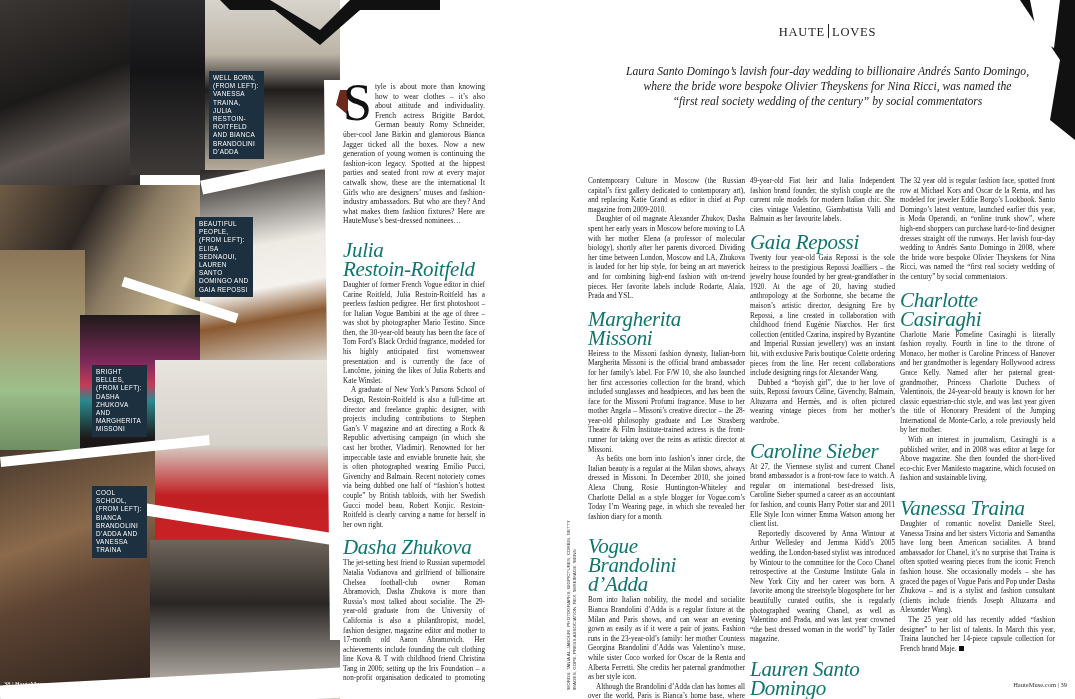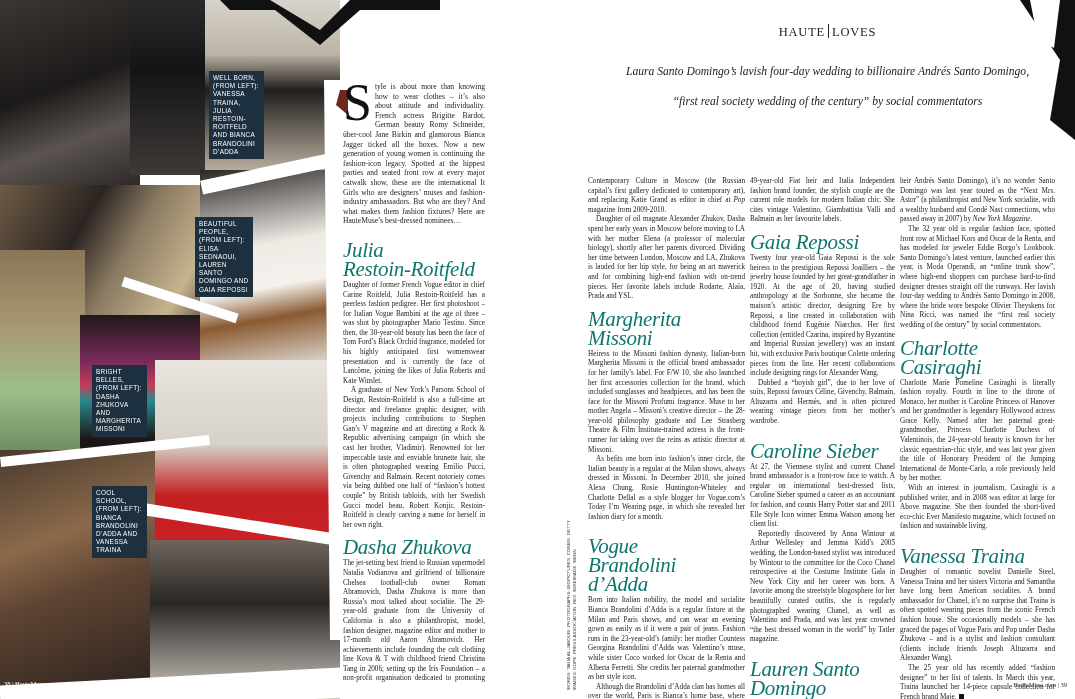--- a/index.html
+++ b/index.html
@@ -205,21 +205,21 @@
     <h2 class="name">Dasha Zhukova</h2>
     <p style="max-height:125px;overflow:hidden">The jet-setting best friend to Russian supermodel Natalia Vodianova and girlfriend of billionaire Chelsea football-club owner Roman Abramovich, Dasha Zhukova is more than Russia’s most talked about socialite. The 29-year-old graduate from the University of California is also a philanthropist, model, fashion designer, magazine editor and mother to 17-month old Aaron Abramovich. Her achievements include founding the cult clothing line Kova &amp; T with childhood friend Christina Tang in 2006; setting up the Iris Foundation – a non-profit organisation dedicated to promoting the understanding and development of contemporary culture; launching The Garage Center for Contemporary Culture in Moscow (the Russian capital’s first gallery dedicated to contemporary art), and replacing Katie Grand as editor in chief at Pop magazine from 2009-2010.</p>
   </div>
 
   <div class="page-header">
     <span>HAUTE</span><span class="sep"></span><span>LOVES</span>
   </div>
 
   <div class="standfirst">
     <span>Laura Santo Domingo’s lavish four-day wedding to billionaire Andrés Santo Domingo,</span><br>
-    <br>
+    <span>where the bride wore bespoke Olivier Theyskens for Nina Ricci, was named the</span><br>
     <span>“first real society wedding of the century” by social commentators</span>
   </div>
 
   <div class="col c2">
     <p style="text-indent:0">Contemporary Culture in Moscow (the Russian capital’s first gallery dedicated to contemporary art), and replacing Katie Grand as editor in chief at <i>Pop</i> magazine from 2009-2010.</p>
     <p>Daughter of oil magnate Alexander Zhukov, Dasha spent her early years in Moscow before moving to LA with her mother Elena (a professor of molecular biology), shortly after her parents divorced. Dividing her time between London, Moscow and LA, Zhukova is lauded for her hip style, for being an art maverick and for combining high-end fashion with on-trend pieces. Her favorite labels include Rodarte, Alaïa, Prada and YSL.</p>
     <div class="gap-s"></div>
     <h2 class="name"><span>Margherita</span><br><span>Missoni</span></h2>
     <p>Heiress to the Missoni fashion dynasty, Italian-born Margherita Missoni is the official brand ambassador for her family’s label. For F/W 10, she also launched her first accessories collection for the brand, which included sunglasses and headpieces, and has been the face for the Missoni Profumi fragrance. Muse to her mother Angela – Missoni’s creative director – the 28-year-old philosophy graduate and Lee Strasberg Theatre &amp; Film Institute-trained actress is the front-runner for taking over the reins as artistic director at Missoni.</p>
     <p>As befits one born into fashion’s inner circle, the Italian beauty is a regular at the Milan shows, always dressed in Missoni. In December 2010, she joined Alexa Chung, Rosie Huntington-Whiteley and Charlotte Dellal as a style blogger for Vogue.com’s Today I’m Wearing page, in which she revealed her fashion diary for a month.</p>
@@ -238,21 +238,20 @@
     <div class="gap"></div>
     <h2 class="name">Caroline Sieber</h2>
     <p>At 27, the Viennese stylist and current Chanel brand ambassador is a front-row face to watch. A regular on international best-dressed lists, Caroline Sieber spurned a career as an accountant for fashion, and counts Harry Potter star and 2011 Elle Style Icon winner Emma Watson among her client list.</p>
     <p>Reportedly discovered by Anna Wintour at Arthur Wellesley and Jemma Kidd’s 2005 wedding, the London-based stylist was introduced by Wintour to the committee for the Coco Chanel retrospective at the Costume Institute Gala in New York City and her career was born. A favorite among the streetstyle blogosphere for her beautifully curated outfits, she is regularly photographed wearing Chanel, as well as Valentino and Prada, and was last year crowned “the best dressed woman in the world” by Tatler magazine.</p>
     <div class="gap"></div>
     <h2 class="name"><span>Lauren Santo</span><br><span>Domingo</span></h2>
 
   </div>
 
   <div class="col c4">
-    <p style="text-indent:0">heir Andrés Santo Domingo), it’s no wonder Santo Domingo was last year touted as the “Next Mrs. Astor” (a philanthropist and New York socialite, with a wealthy husband and Condé Nast connections, who passed away in 2007) by <i>New York Magazine</i>.</p>
     <p>The 32 year old is regular fashion face, spotted front row at Michael Kors and Oscar de la Renta, and has modeled for jeweler Eddie Borgo’s Lookbook. Santo Domingo’s latest venture, launched earlier this year, is Moda Operandi, an “online trunk show”, where high-end shoppers can purchase hard-to-find designer dresses straight off the runways. Her lavish four-day wedding to Andrés Santo Domingo in 2008, where the bride wore bespoke Olivier Theyskens for Nina Ricci, was named the “first real society wedding of the century” by social commentators.</p>
     <div class="gap-s"></div>
     <h2 class="name"><span>Charlotte</span><br><span>Casiraghi</span></h2>
     <p>Charlotte Marie Pomeline Casiraghi is literally fashion royalty. Fourth in line to the throne of Monaco, her mother is Caroline Princess of Hanover and her grandmother is legendary Hollywood actress Grace Kelly. Named after her paternal great-grandmother, Princess Charlotte Duchess of Valentinois, the 24-year-old beauty is known for her classic equestrian-chic style, and was last year given the title of Honorary President of the Jumping International de Monte-Carlo, a role previously held by her mother.</p>
     <p>With an interest in journalism, Casiraghi is a published writer, and in 2008 was editor at large for Above magazine. She then founded the short-lived eco-chic Ever Manifesto magazine, which focused on fashion and sustainable living.</p>
     <div class="gap"></div>
     <h2 class="name">Vanessa Traina</h2>
     <p>Daughter of romantic novelist Danielle Steel, Vanessa Traina and her sisters Victoria and Samantha have long been American socialites. A brand ambassador for Chanel, it’s no surprise that Traina is often spotted wearing pieces from the iconic French fashion house. She occasionally models – she has graced the pages of Vogue Paris and Pop under Dasha Zhukova – and is a stylist and fashion consultant (clients include friends Joseph Altuzarra and Alexander Wang).</p>
     <p><span>The 25 year old has recently added “fashion designer” to her list of talents. In March this year, Traina launched her 14-piece capsule collection for French brand Maje.</span><span class="endmark"></span></p>
   </div>

